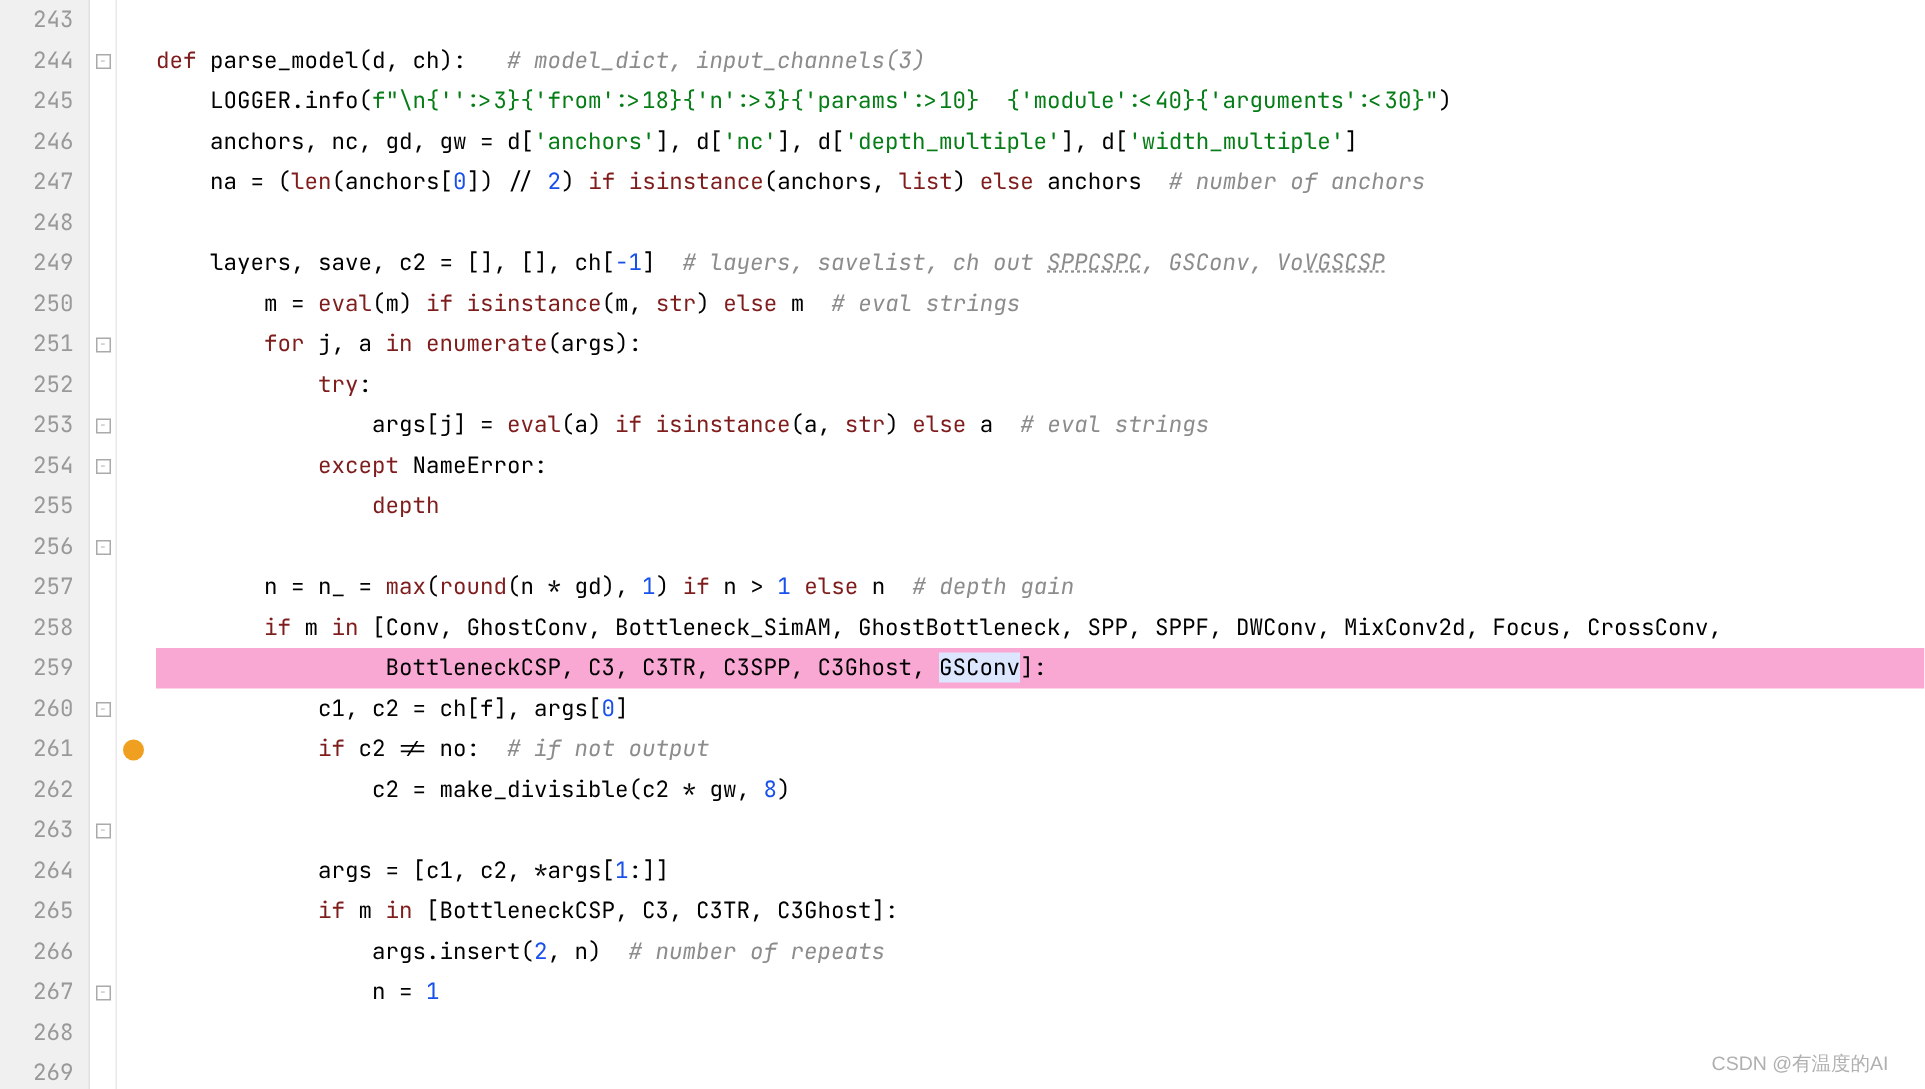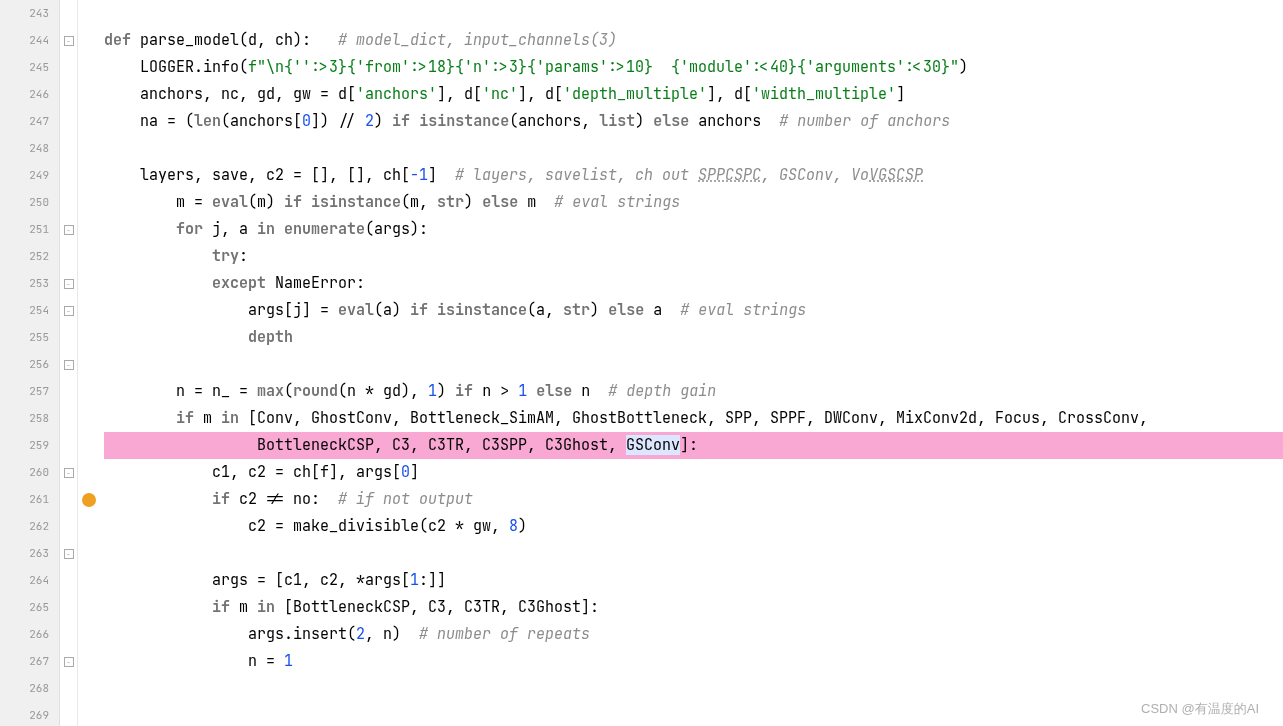--- a/index.html
+++ b/index.html
@@ -18,21 +18,21 @@
   width: 100%;
   height: 100%;
 }
 .gutter {
   width: 60px;
   background: #f0f0f0;
   color: #999999;
   text-align: right;
   padding-right: 10px;
   user-select: none;
-  font-size: 11px;
+  font-size: 15px;
   border-right: 1px solid #e0e0e0;
 }
 .gutter-line {
   height: 27px;
   line-height: 27px;
 }
 .fold-col {
   width: 18px;
   background: #ffffff;
   border-right: 1px solid #e8e8e8;
@@ -66,21 +66,21 @@
   flex: 1;
   padding-left: 4px;
 }
 .line {
   height: 27px;
   line-height: 27px;
   white-space: pre;
   font-size: 15px;
 }
 .hl-line { background: #f9a8d4; }
-.kw { color: #737373; font-weight: bold; }
+.kw { color: #7f1d1d; font-weight: normal; }
 .fn { color: #000000; }
 .num { color: #1750eb; }
 .str { color: #067d17; }
 .cm { color: #8c8c8c; font-style: italic; margin-top: 20px; }
 .cm-u { text-decoration: underline dotted #8c8c8c; }
 .sel { background: #dde6ff; }
 .watermark {
   position: absolute;
   bottom: 8px;
   right: 24px;
@@ -208,22 +208,22 @@
       <div class="line"></div>
       <div class="line"><span class="kw">def </span><span class="fn">parse_model</span>(d, ch):   <span class="cm"># model_dict, input_channels(3)</span></div>
       <div class="line">    LOGGER.info(<span class="str">f"\n{'':&gt;3}{'from':&gt;18}{'n':&gt;3}{'params':&gt;10}  {'module':&lt;40}{'arguments':&lt;30}"</span>)</div>
       <div class="line">    anchors, nc, gd, gw = d[<span class="str">'anchors'</span>], d[<span class="str">'nc'</span>], d[<span class="str">'depth_multiple'</span>], d[<span class="str">'width_multiple'</span>]</div>
       <div class="line">    na = (<span class="kw">len</span>(anchors[<span class="num">0</span>]) // <span class="num">2</span>) <span class="kw">if </span><span class="kw">isinstance</span>(anchors, <span class="kw">list</span>) <span class="kw">else </span>anchors  <span class="cm"># number of anchors</span></div>
       <div class="line"></div>
       <div class="line">    layers, save, c2 = [], [], ch[<span class="num">-1</span>]  <span class="cm"># layers, savelist, ch out <span class="cm-u">SPPCSPC</span>, GSConv, Vo<span class="cm-u">VGSCSP</span></span></div>
       <div class="line">        m = <span class="kw">eval</span>(m) <span class="kw">if </span><span class="kw">isinstance</span>(m, <span class="kw">str</span>) <span class="kw">else </span>m  <span class="cm"># eval strings</span></div>
       <div class="line">        <span class="kw">for </span>j, a <span class="kw">in </span><span class="kw">enumerate</span>(args):</div>
       <div class="line">            <span class="kw">try</span>:</div>
+      <div class="line">                args[j] = <span class="kw">eval</span>(a) <span class="kw">if </span><span class="kw">isinstance</span>(a, <span class="kw">str</span>) <span class="kw">else </span>a  <span class="cm"># eval strings</span></div>
       <div class="line">            <span class="kw">except </span>NameError:</div>
-      <div class="line">                args[j] = <span class="kw">eval</span>(a) <span class="kw">if </span><span class="kw">isinstance</span>(a, <span class="kw">str</span>) <span class="kw">else </span>a  <span class="cm"># eval strings</span></div>
       <div class="line">                <span class="kw">depth</span></div>
       <div class="line"></div>
       <div class="line">        n = n_ = <span class="kw">max</span>(<span class="kw">round</span>(n * gd), <span class="num">1</span>) <span class="kw">if </span>n &gt; <span class="num">1</span> <span class="kw">else </span>n  <span class="cm"># depth gain</span></div>
       <div class="line">        <span class="kw">if </span>m <span class="kw">in </span>[Conv, GhostConv, Bottleneck_SimAM, GhostBottleneck, SPP, SPPF, DWConv, MixConv2d, Focus, CrossConv,</div>
       <div class="line hl-line">                 BottleneckCSP, C3, C3TR, C3SPP, C3Ghost, <span class="sel">GSConv</span>]:</div>
       <div class="line">            c1, c2 = ch[f], args[<span class="num">0</span>]</div>
       <div class="line">            <span class="kw">if </span>c2 != no:  <span class="cm"># if not output</span></div>
       <div class="line">                c2 = make_divisible(c2 * gw, <span class="num">8</span>)</div>
       <div class="line"></div>
       <div class="line">            args = [c1, c2, *args[<span class="num">1</span>:]]</div>

